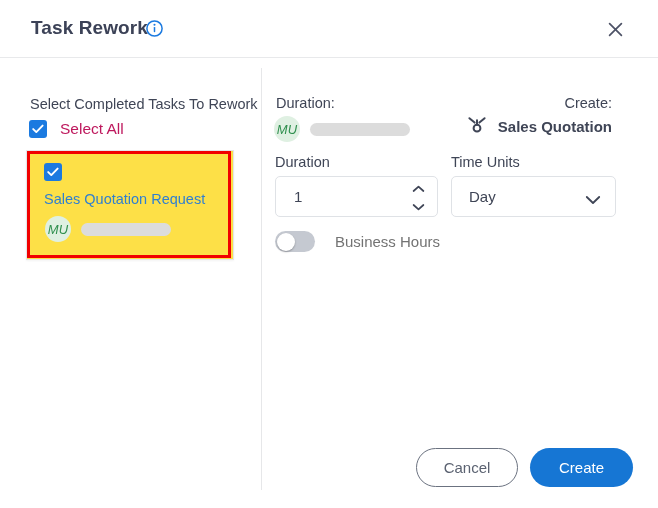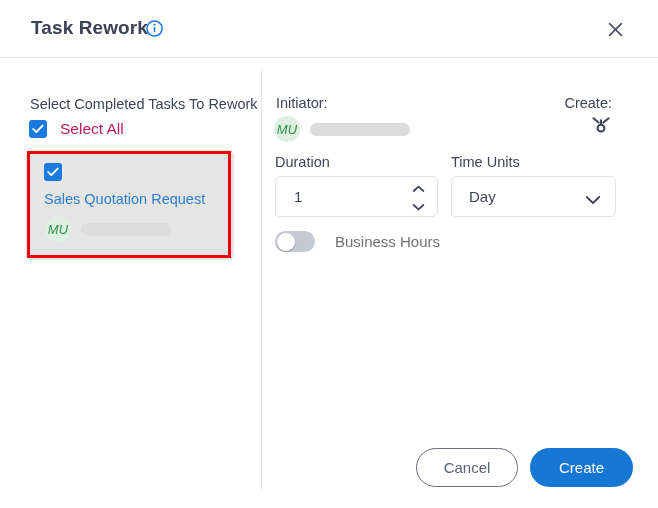--- a/index.html
+++ b/index.html
@@ -72,23 +72,23 @@
   .cb svg { display: block; }
   #select-all-label {
     margin-left: 13px;
     font-size: 15.5px; color: #be185d;
     white-space: nowrap;
   }
 
   #task-card {
     position: absolute; left: 26px; top: 92px;
     width: 208px; height: 110px;
-    background: #e5e5e5;
+    background: #fde047;
     border: 1px solid #e4e6e9;
-    border-radius: 6px;
+    border-radius: 0;
     box-shadow: 0 1px 2px rgba(0,0,0,.05);
     cursor: pointer;
   }
   #task-card-cb {
     position: absolute; left: 17px; top: 12px;
   }
   #task-card-title {
     position: absolute; left: 17px; top: 40px;
     font-size: 14.5px; color: #2f7fd1;
     white-space: nowrap;
@@ -290,36 +290,37 @@
         <span class="avatar">MU</span>
         <span class="redacted" style="width:90px"></span>
       </div>
     </div>
 
     <div id="highlight-box"></div>
   </div>
 
   <div id="right-panel">
 
-    <div id="initiator-label">Initiator:</div>
+    <div id="initiator-label">Duration:</div>
     <div id="initiator-row">
       <span class="avatar">MU</span>
       <span class="redacted" style="width:100px"></span>
     </div>
 
     <div id="process-label">Create:</div>
     <div id="process-row">
       <span>
         <svg width="22" height="20" viewBox="0 0 22 20">
           <circle cx="11" cy="14.2" r="3.4" fill="none" stroke="#3f4556" stroke-width="2"></circle>
           <path d="M11 10.8 L11 6.2" stroke="#3f4556" stroke-width="2" stroke-linecap="round"></path>
           <path d="M3.4 4.2 L8.6 8.6" stroke="#3f4556" stroke-width="2" stroke-linecap="round"></path>
           <path d="M18.6 4.2 L13.4 8.6" stroke="#3f4556" stroke-width="2" stroke-linecap="round"></path>
         </svg>
       </span>
+      <span id="process-name">Sales Quotation</span>
     </div>
 
     <div id="duration-label">Duration</div>
     <div id="duration-field">
       <span id="duration-value">1</span>
       <span id="duration-spin">
         <svg width="13" height="8" viewBox="0 0 13 8">
           <path d="M1.6 6 L6.5 1.6 L11.4 6" fill="none" stroke="#3f4556" stroke-width="1.7" stroke-linecap="round" stroke-linejoin="round"></path>
         </svg>
         <svg width="13" height="8" viewBox="0 0 13 8">

